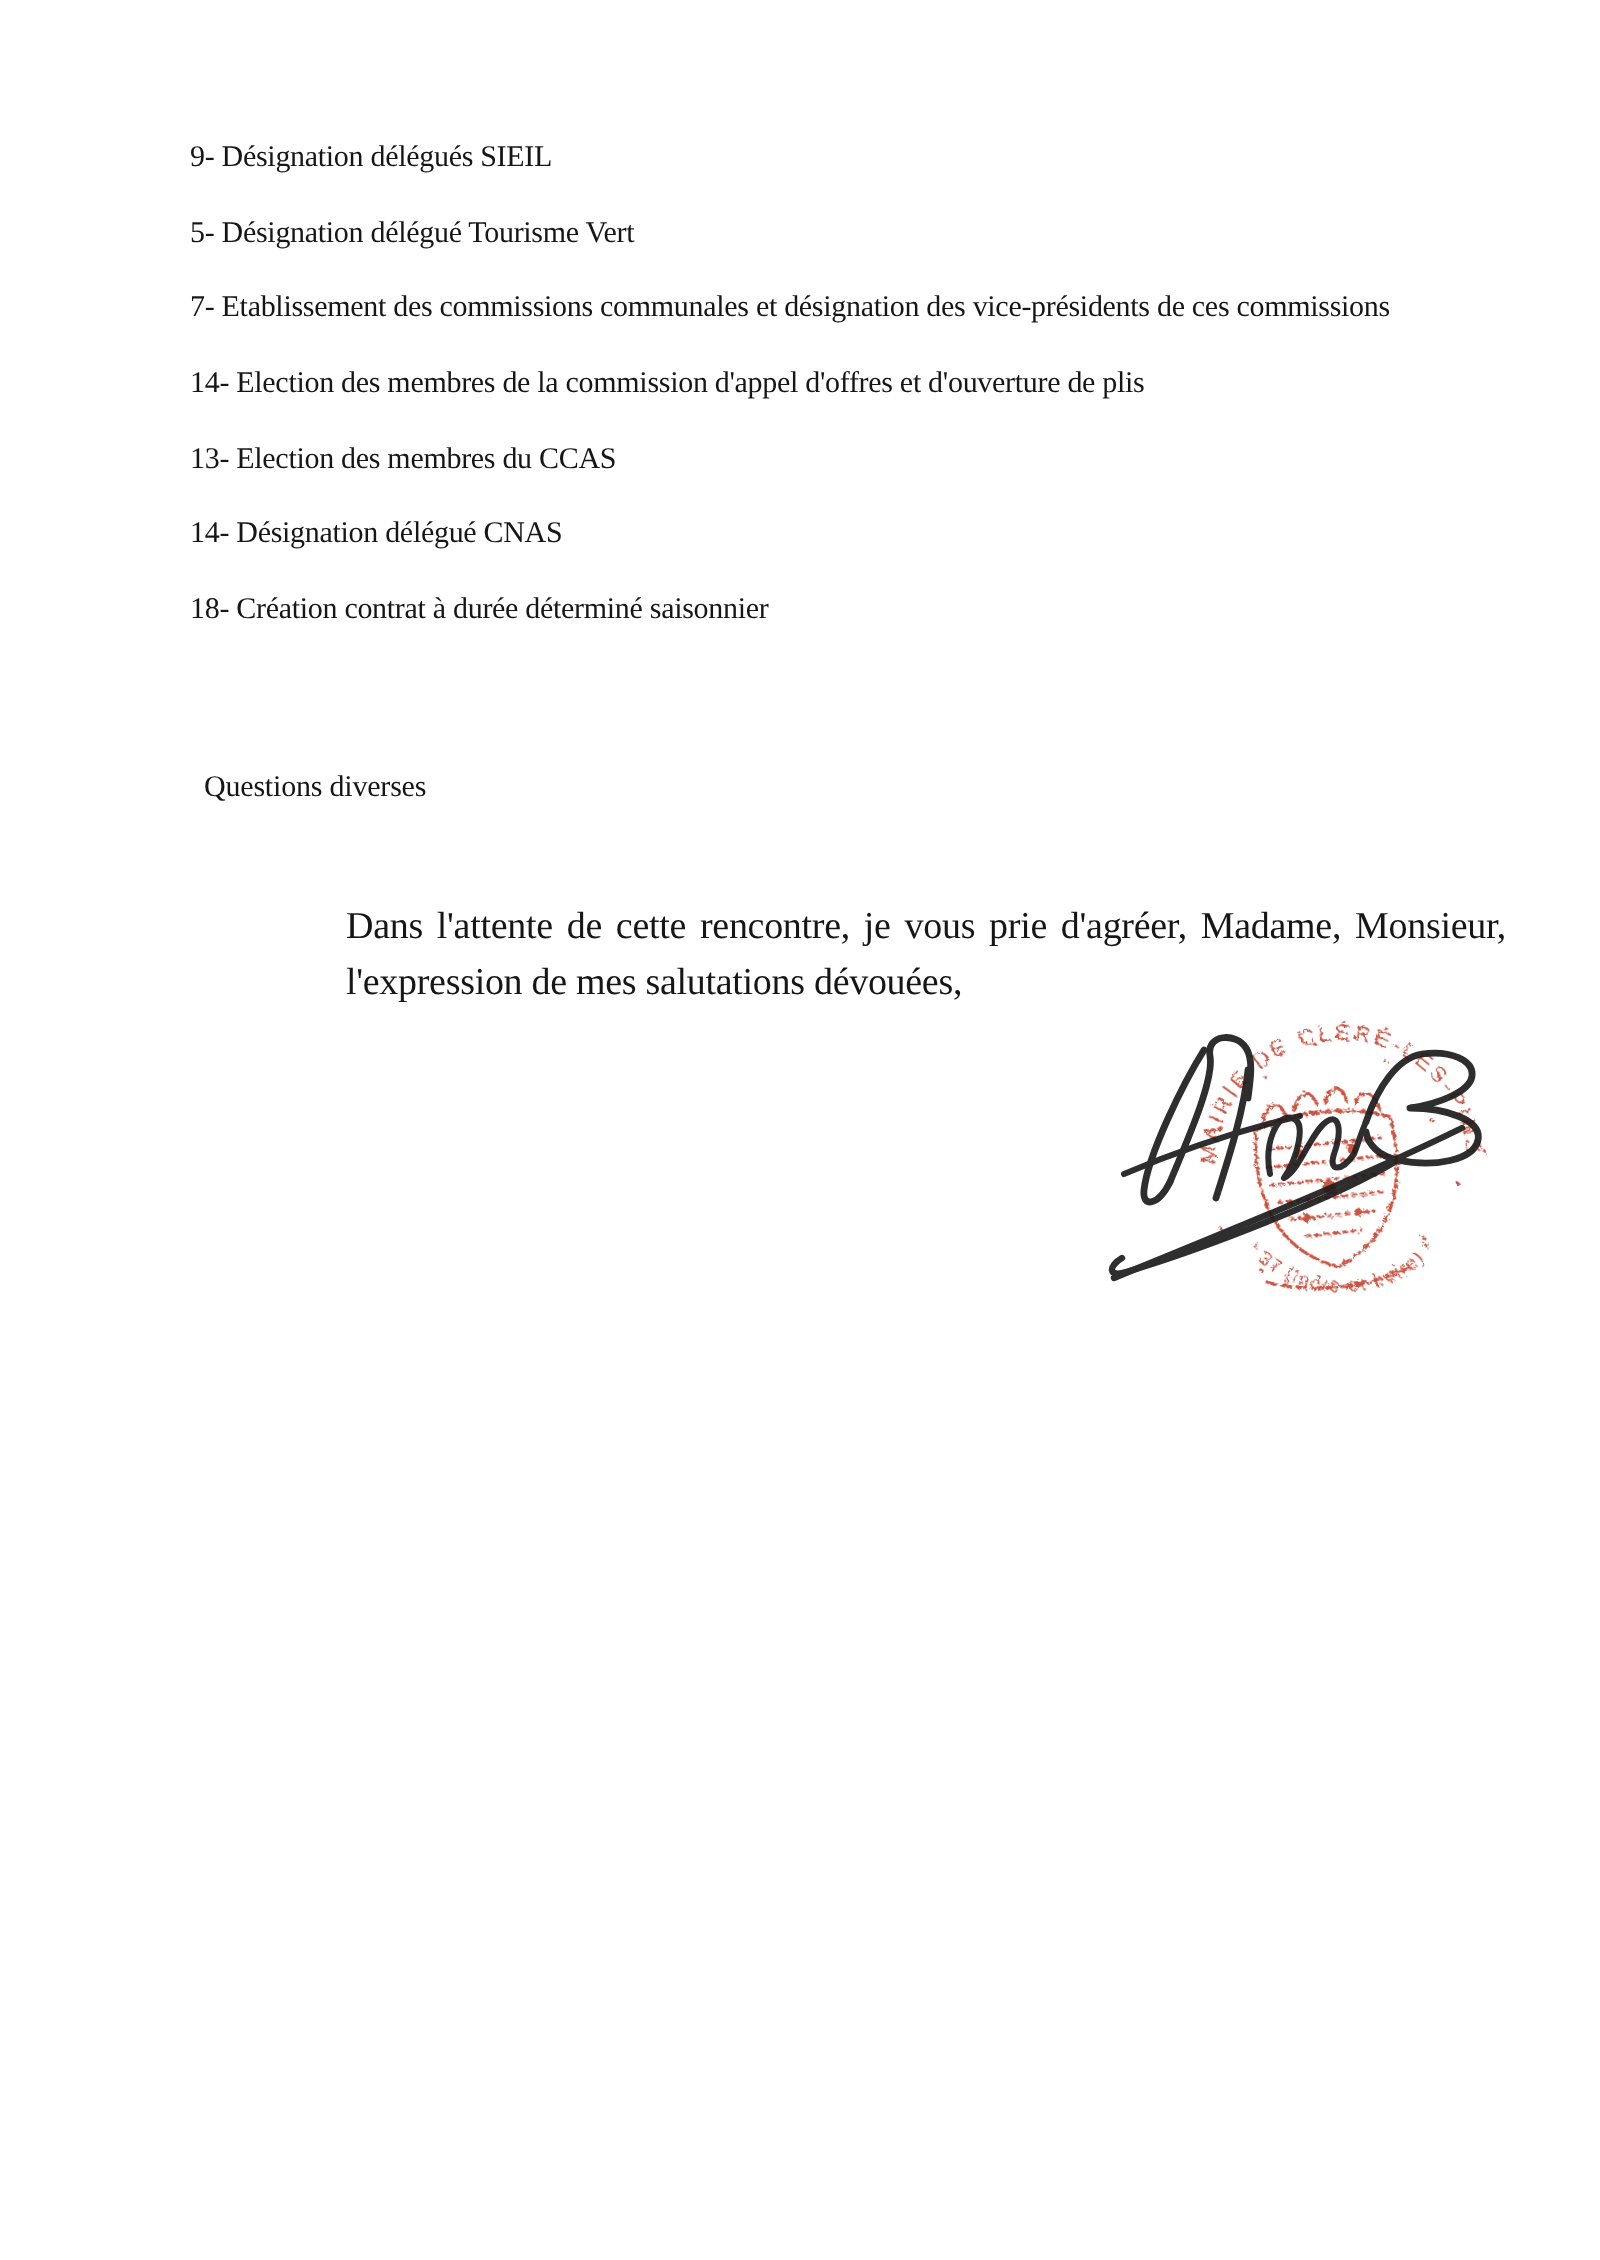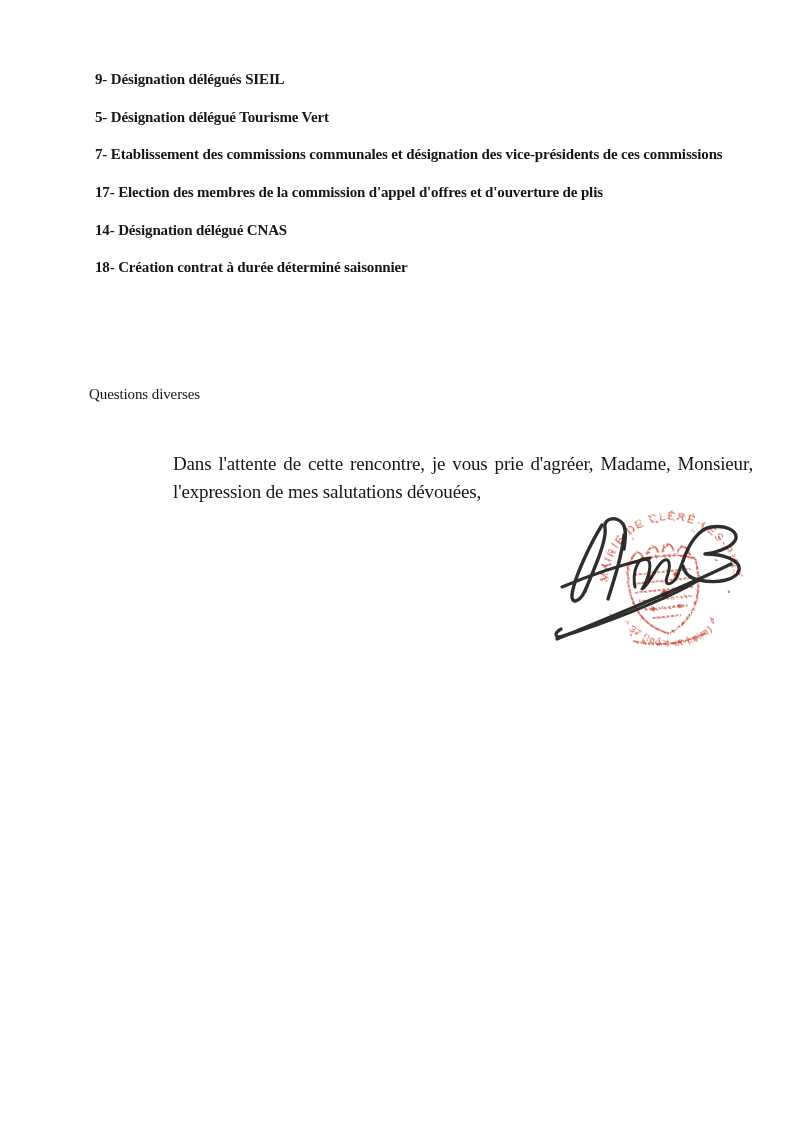--- a/index.html
+++ b/index.html
@@ -8,29 +8,29 @@
     background:#ffffff;
     font-family:"Liberation Serif", serif;
     color:#161616;
     position:relative;
     overflow:hidden;
   }
   .page{
     position:absolute;inset:0;background:#ffffff;
   }
   .agenda{
-    position:absolute;left:95px;top:61px;right:40px;font-weight:bold;
+    position:absolute;left:95px;top:61px;right:40px;
   }
   .agenda-item{
     height:37.7px;line-height:37.7px;
     font-size:15px;letter-spacing:-0.15px;
     white-space:nowrap;
   }
   .questions-heading{
-    position:absolute;left:89px;top:383px;
+    position:absolute;left:102px;top:383px;
     font-size:15px;line-height:22px;letter-spacing:-0.1px;
   }
   .closing-paragraph{
     position:absolute;left:173px;top:450px;width:580px;
     font-size:19px;line-height:27.5px;letter-spacing:-0.15px;
     text-align:justify;margin:0;
   }
   .signature-block{
     position:absolute;left:538px;top:503px;width:232px;height:172px;
   }
@@ -46,21 +46,22 @@
 </style>
 </head>
 <body>
 
 <div class="page">
 
   <div class="agenda">
     <div class="agenda-item">9- Désignation délégués SIEIL</div>
     <div class="agenda-item">5- Désignation délégué Tourisme Vert</div>
     <div class="agenda-item">7- Etablissement des commissions communales et désignation des vice-présidents de ces commissions</div>
-    <div class="agenda-item">17- Election des membres de la commission d'appel d'offres et d'ouverture de plis</div>
+    <div class="agenda-item">14- Election des membres de la commission d'appel d'offres et d'ouverture de plis</div>
+    <div class="agenda-item">13- Election des membres du CCAS</div>
     <div class="agenda-item">14- Désignation délégué CNAS</div>
     <div class="agenda-item">18- Création contrat à durée déterminé saisonnier</div>
   </div>
 
   <div class="questions-heading">Questions diverses</div>
 
   <p class="closing-paragraph">Dans l'attente de cette rencontre, je vous prie d'agréer, Madame, Monsieur, l'expression de mes salutations dévouées,</p>
 
   <div class="signature-block">
     <svg viewBox="0 0 232 172" xmlns="http://www.w3.org/2000/svg">

